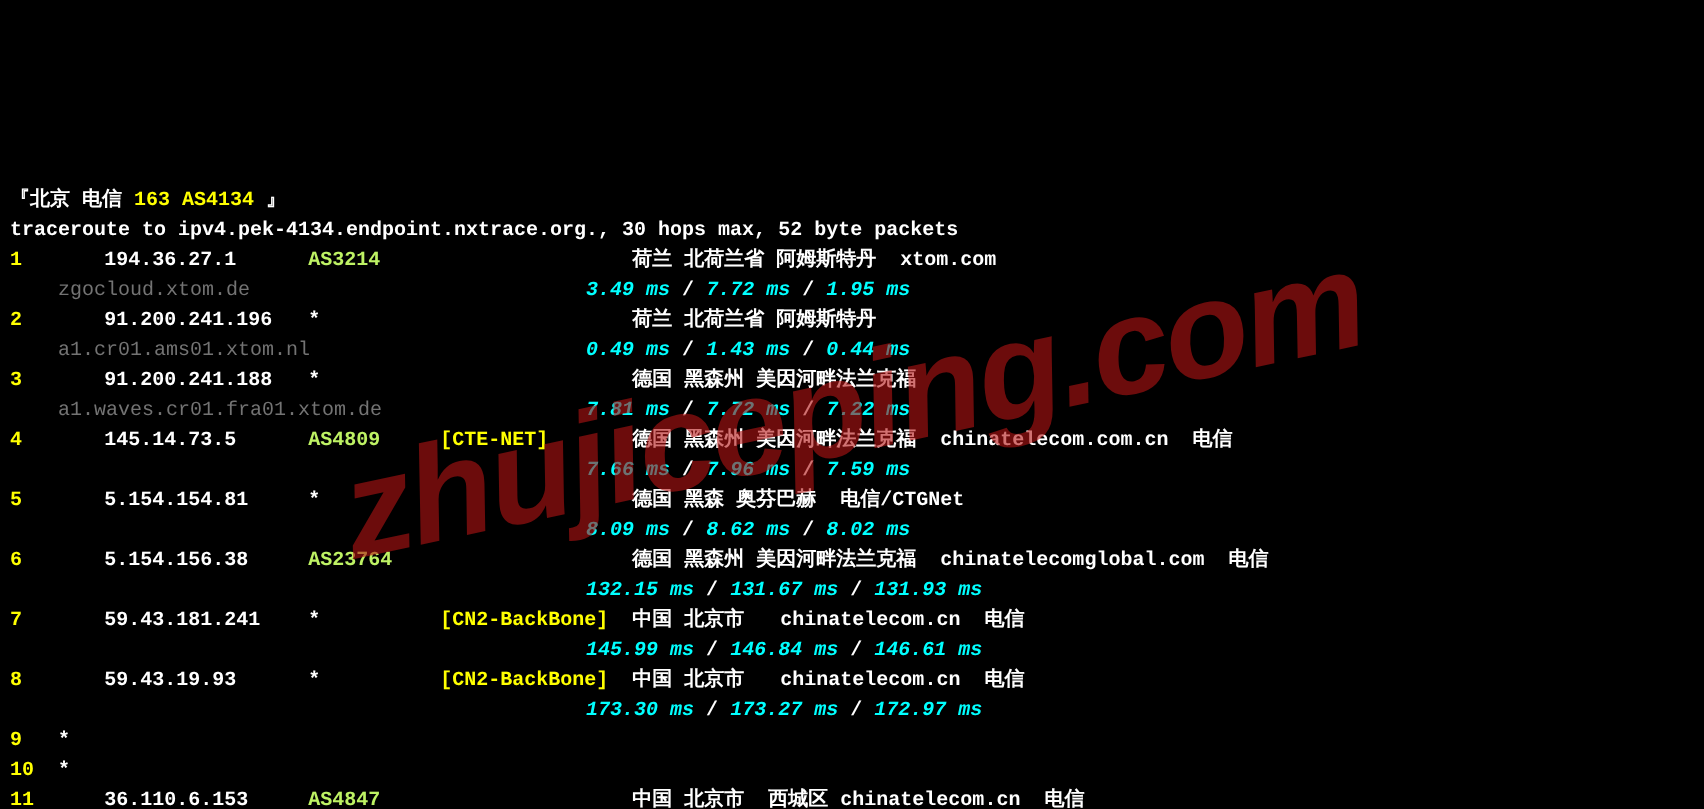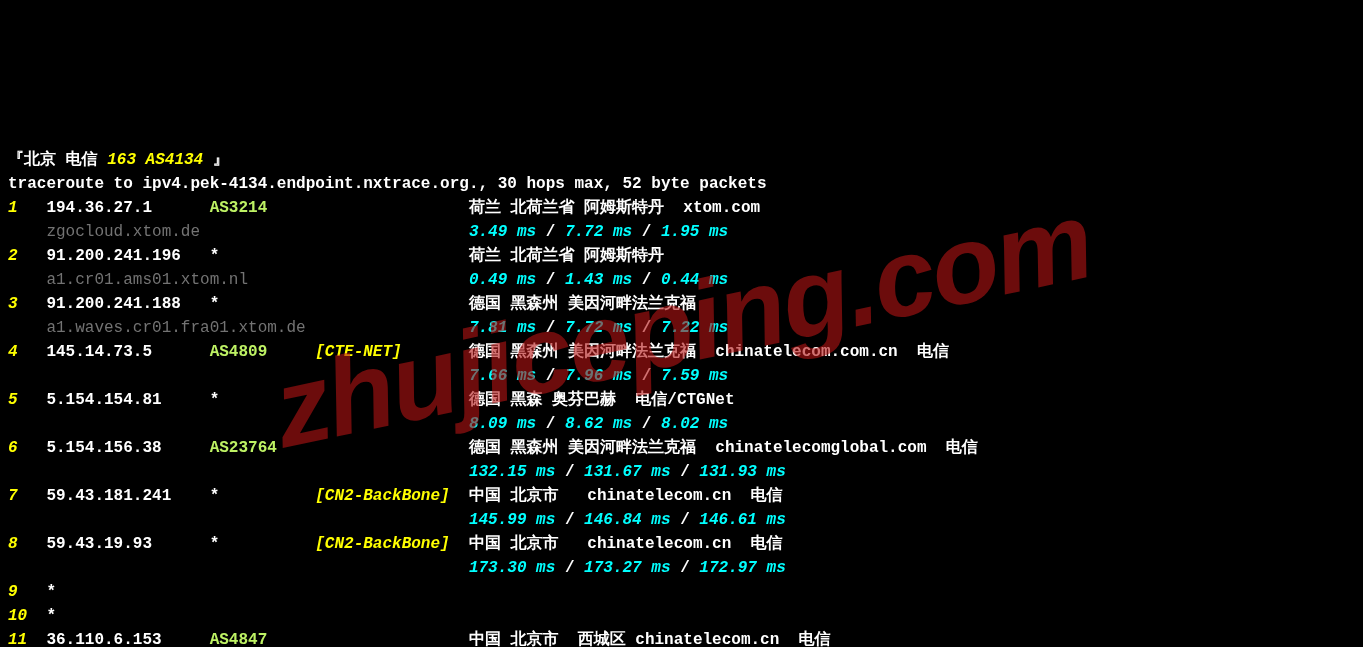--- a/index.html
+++ b/index.html
@@ -12,26 +12,26 @@
       padding: 4px 8px;
       white-space: pre;
       position: relative;
       width: 1363px;
       height: 647px;
       overflow: hidden;
       box-sizing: border-box;
     }
     .white { color: #fff; font-weight: bold; }
     .white-normal { color: #fff; font-weight: bold; }
-    .yellow { color: #ffff00; font-weight: bold; font-style: italic; }
+    .yellow { color: #ffff00; font-weight: bold; }
     .green { color: #bef264; font-weight: bold; }
     .cyan { color: #00ffff; font-weight: bold; font-style: italic; }
     .gray { color: #737373; }
     .col-hop { display: inline-block; width: 4ch; }
-    .col-ip { display: inline-block; width: 16ch; }
+    .col-ip { display: inline-block; width: 16ch; margin-left: 37px; }
     .col-asn { display: inline-block; width: 11ch; }
     .col-net { display: inline-block; width: 16ch; }
     .line { display: block; }
     .watermark {
       position: absolute;
       top: 50%;
       left: 50%;
       transform: translate(-50%, -50%) rotate(-12deg);
       font-size: 110px;
       font-weight: bold;

